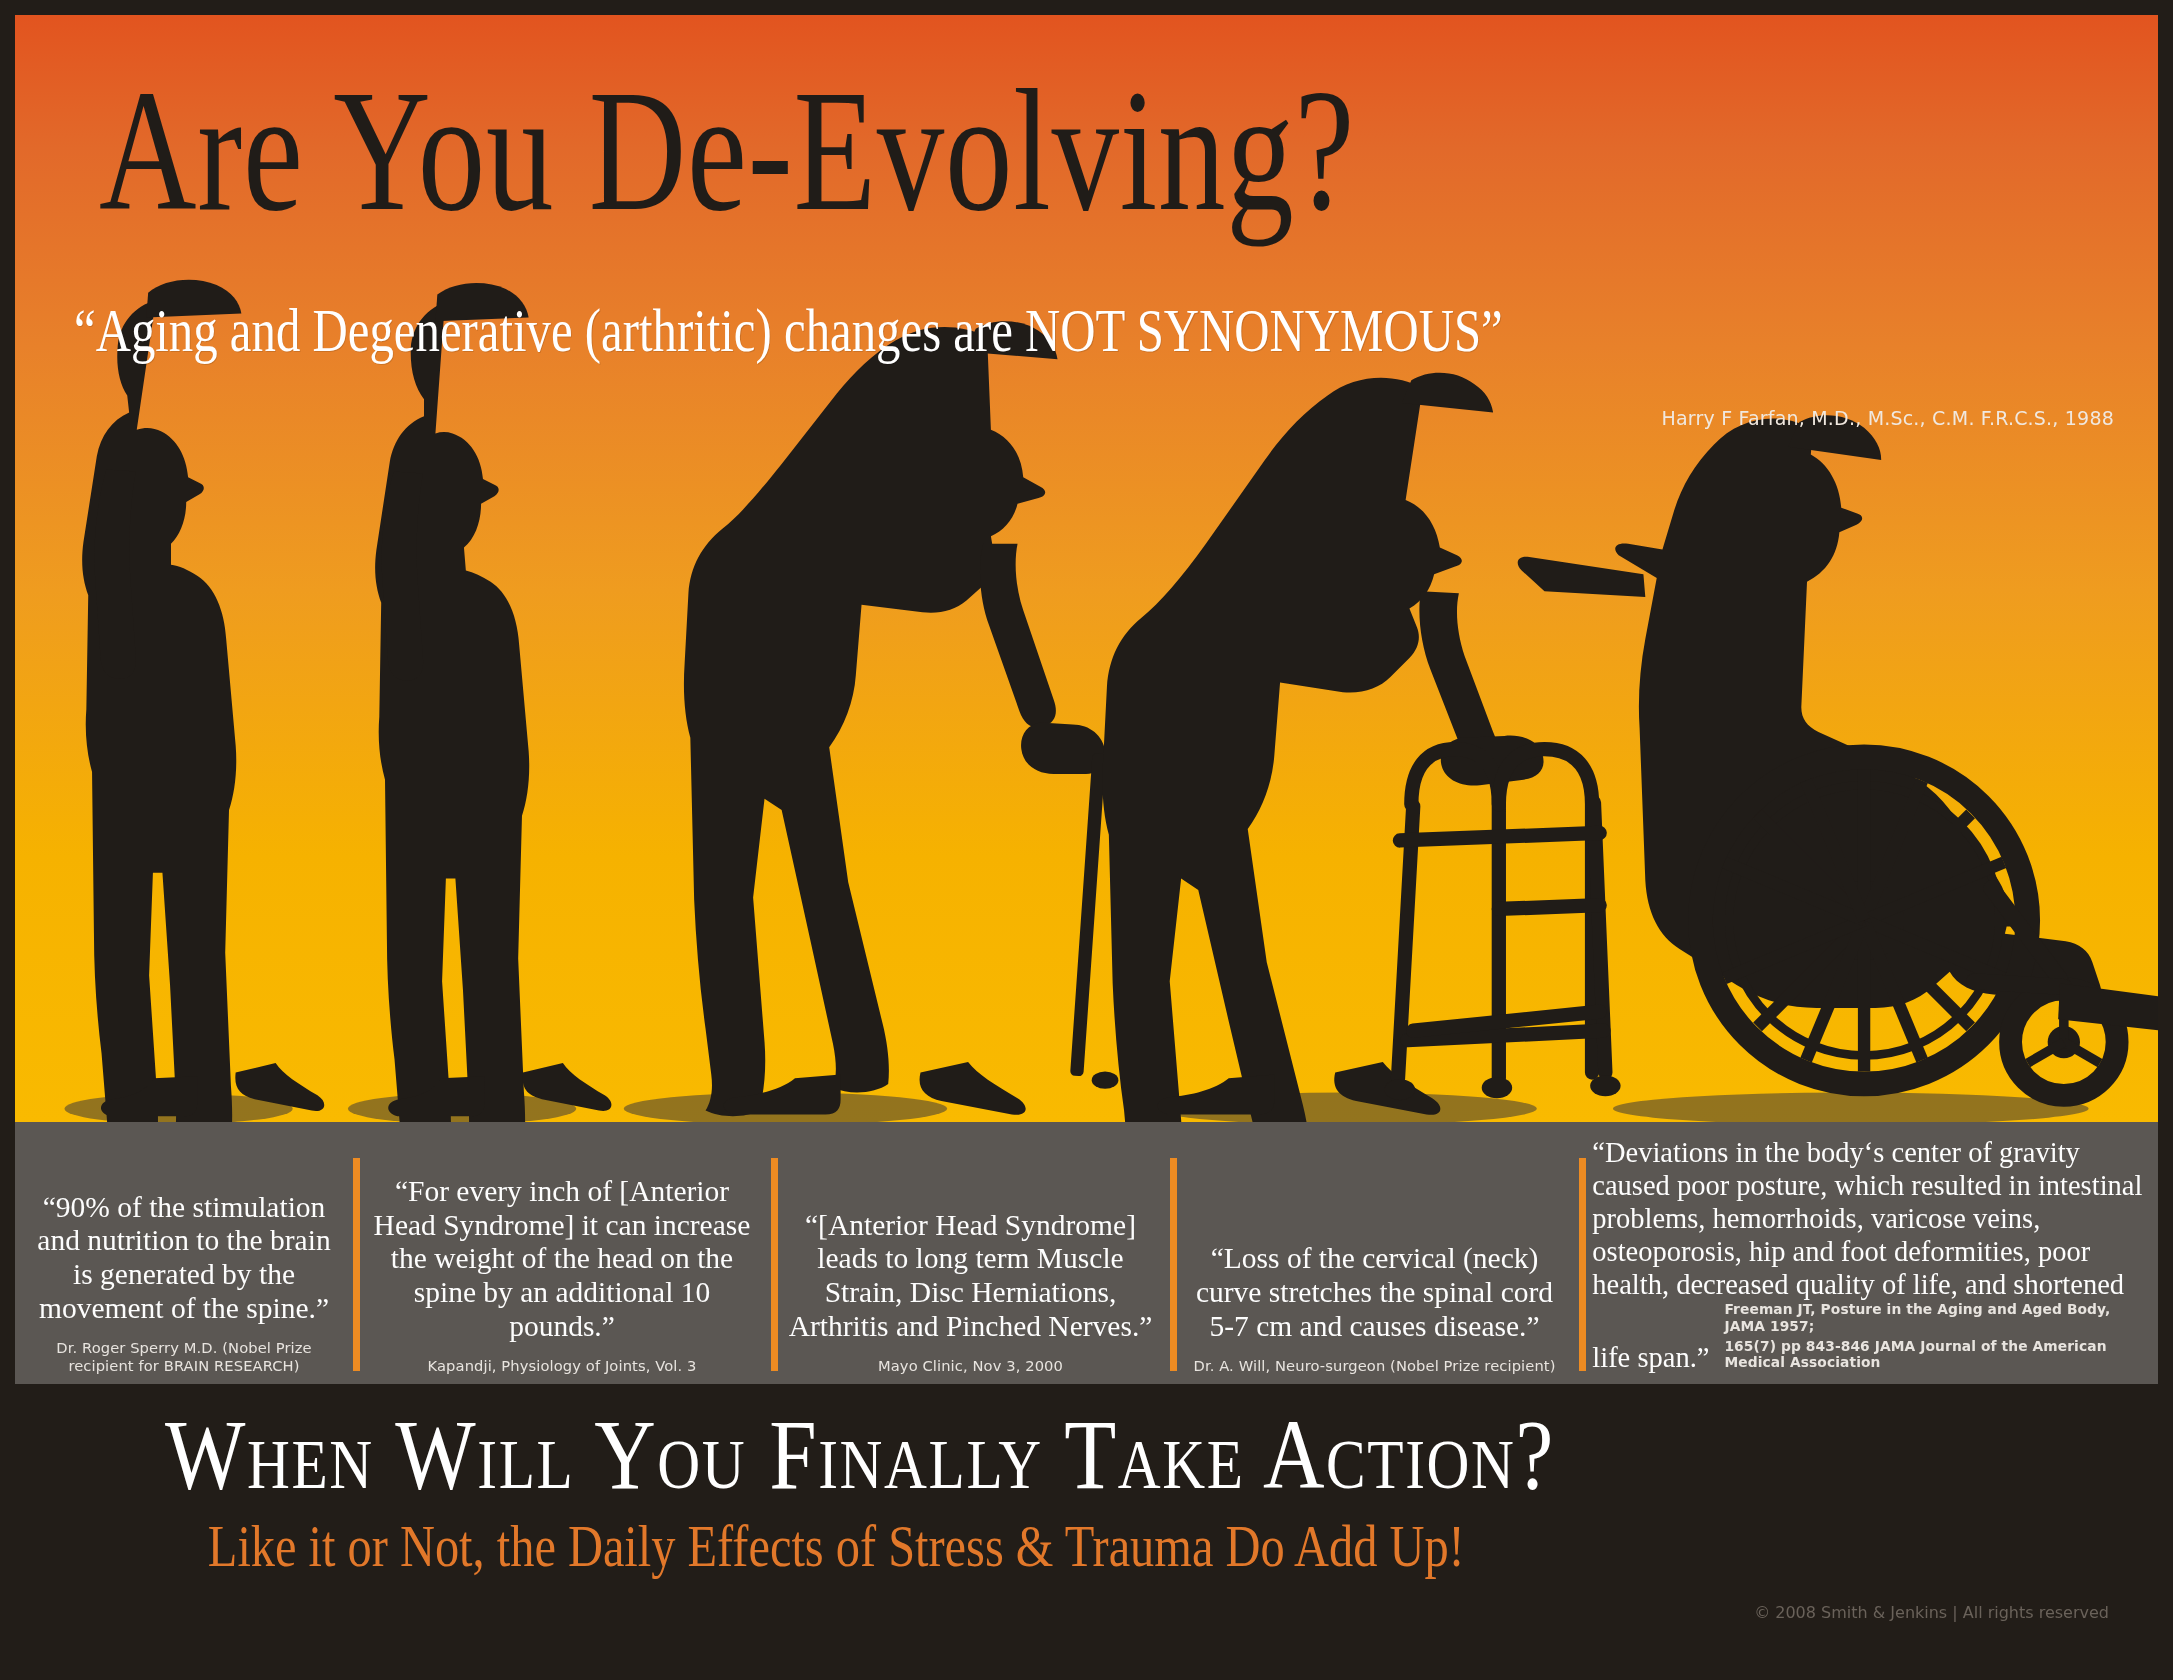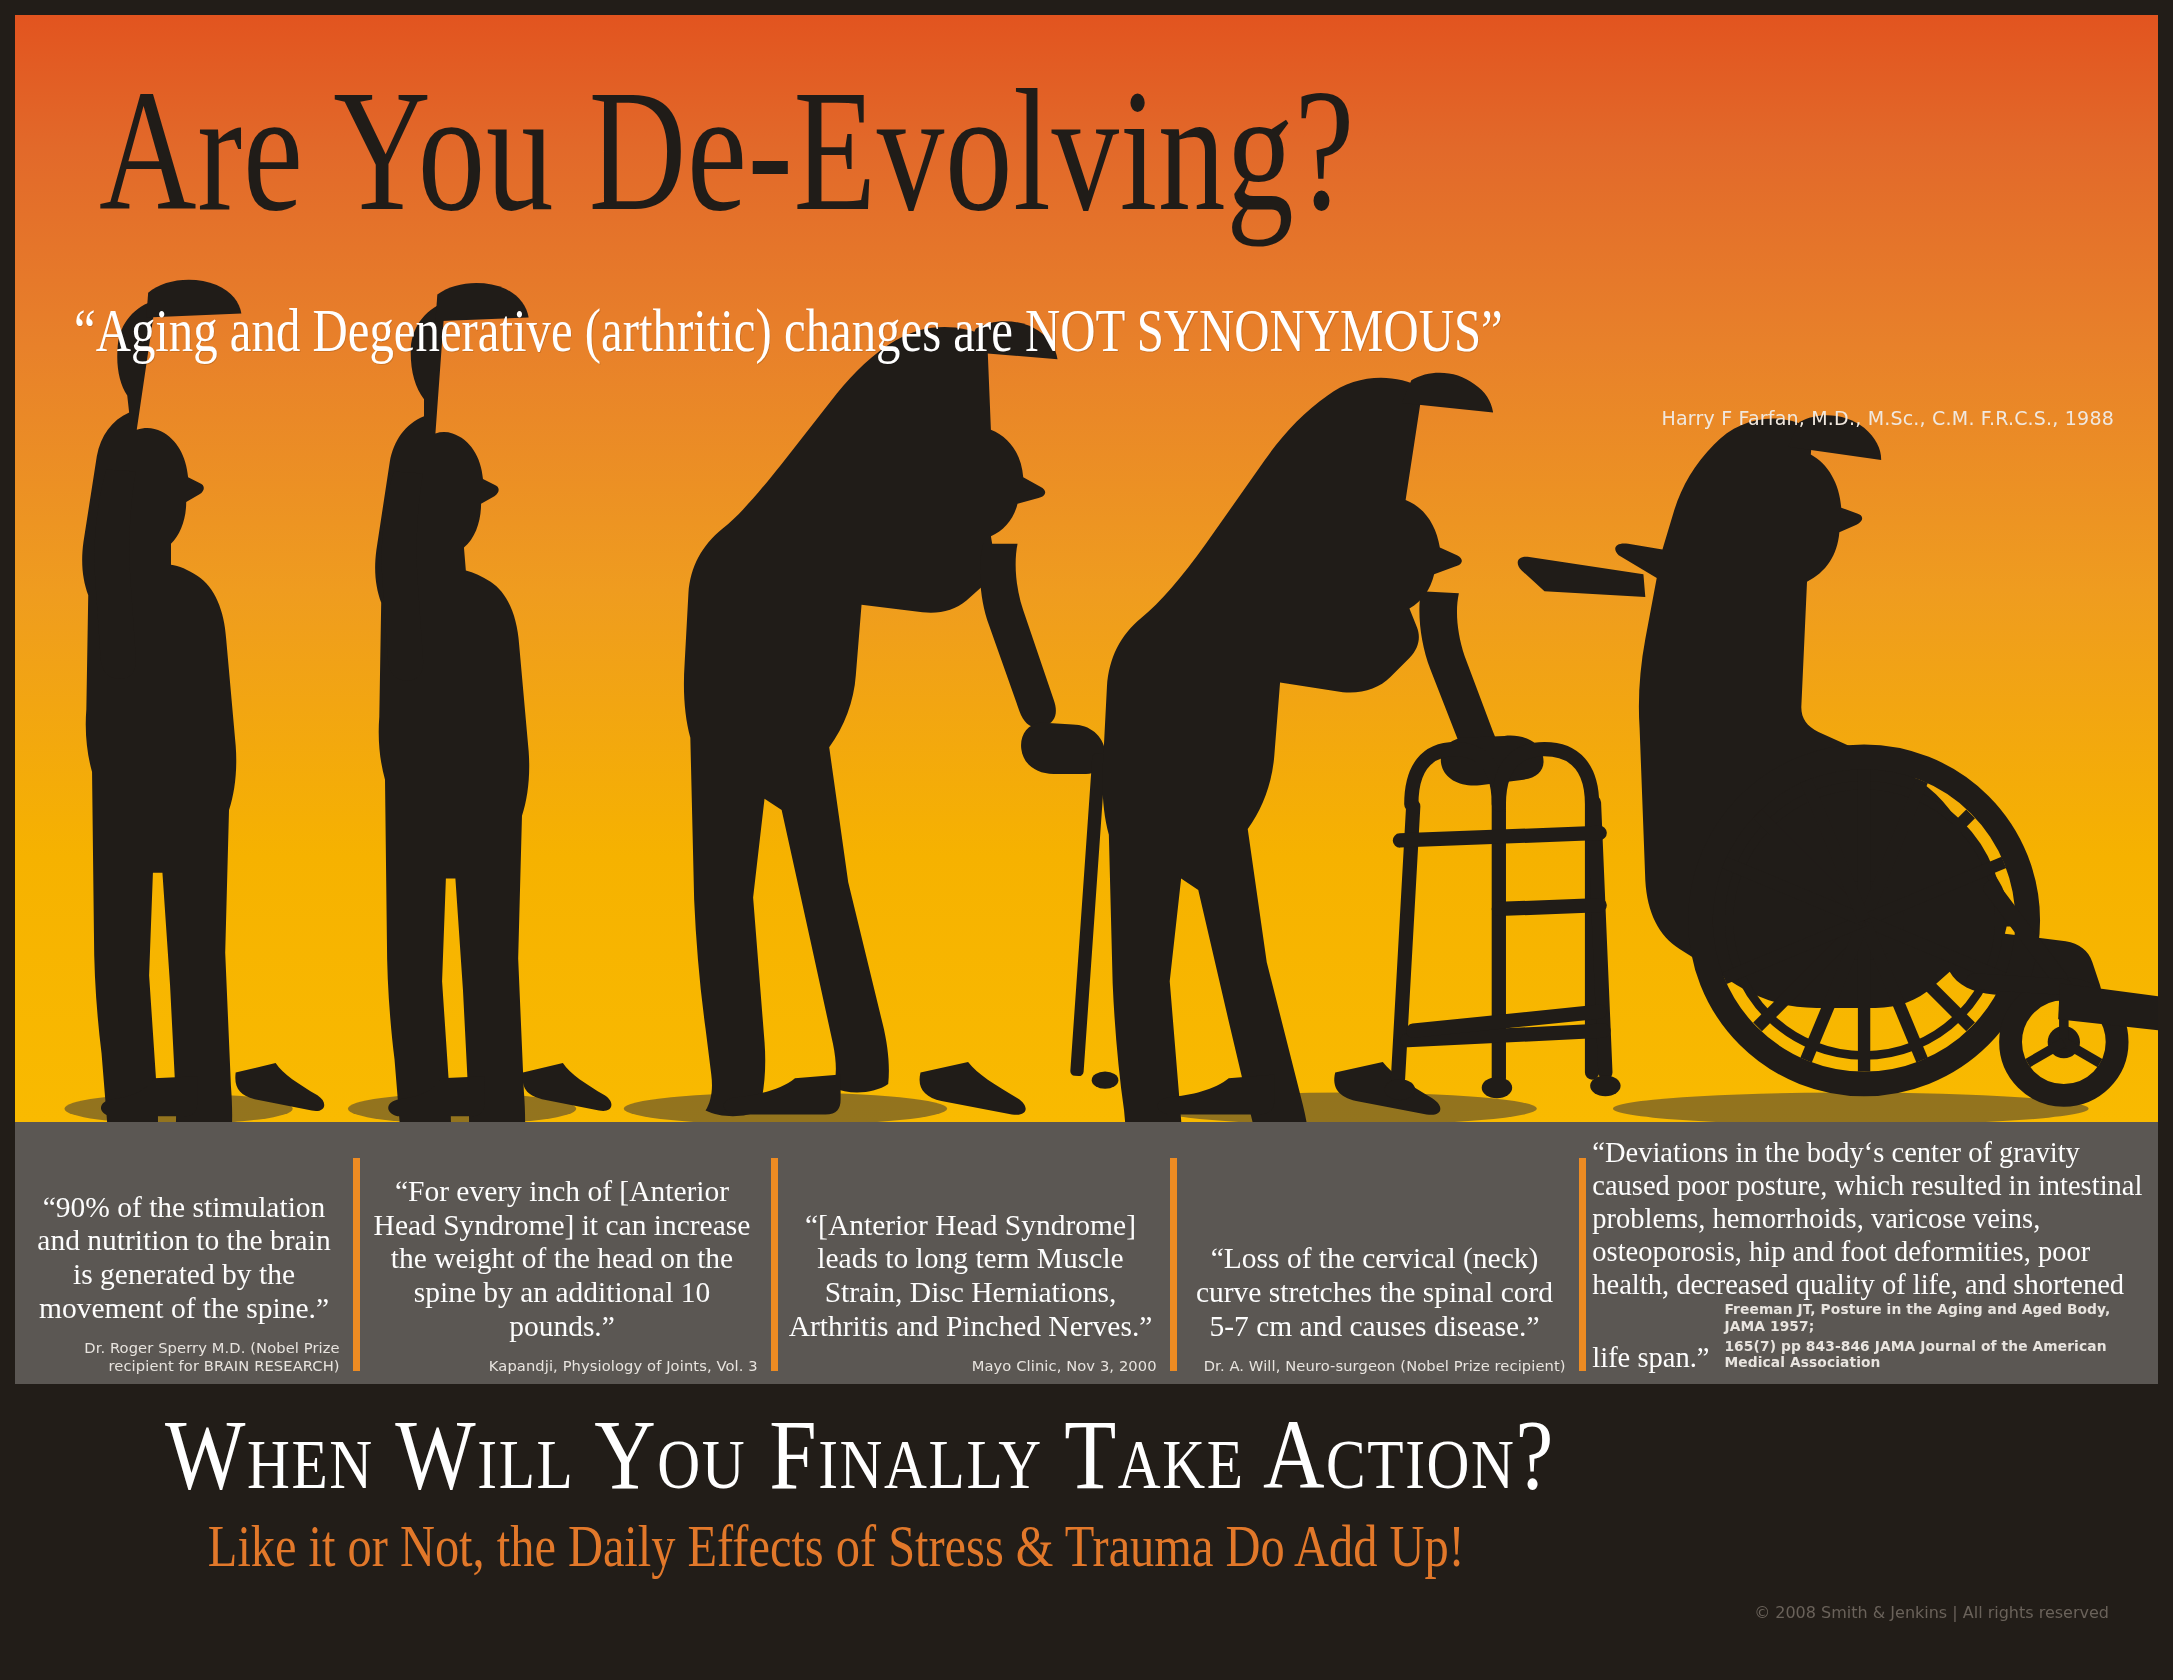--- a/index.html
+++ b/index.html
@@ -76,21 +76,21 @@
   .qtext{
     color:#fdfdfd;
     font-size:29.5px;line-height:1.14;
     text-align:center;
     font-family:"Liberation Serif", serif;
   }
   .qsrc{
     color:#e8e4df;
     font-family:"DejaVu Sans", sans-serif;
     font-size:14.7px;line-height:1.22;
-    text-align:right;
+    text-align:center;
     margin-top:13.3px;
     letter-spacing:0.1px;
   }
   .qcell.wide .qtext{text-align:left;font-size:28.5px;line-height:1.16;}
   .qcell.wide .qsrc{
     text-align:left;margin-top:0;
     display:inline-block;
     font-size:13.8px;
   }
   .lastline{display:flex;align-items:flex-end;gap:15px;}

